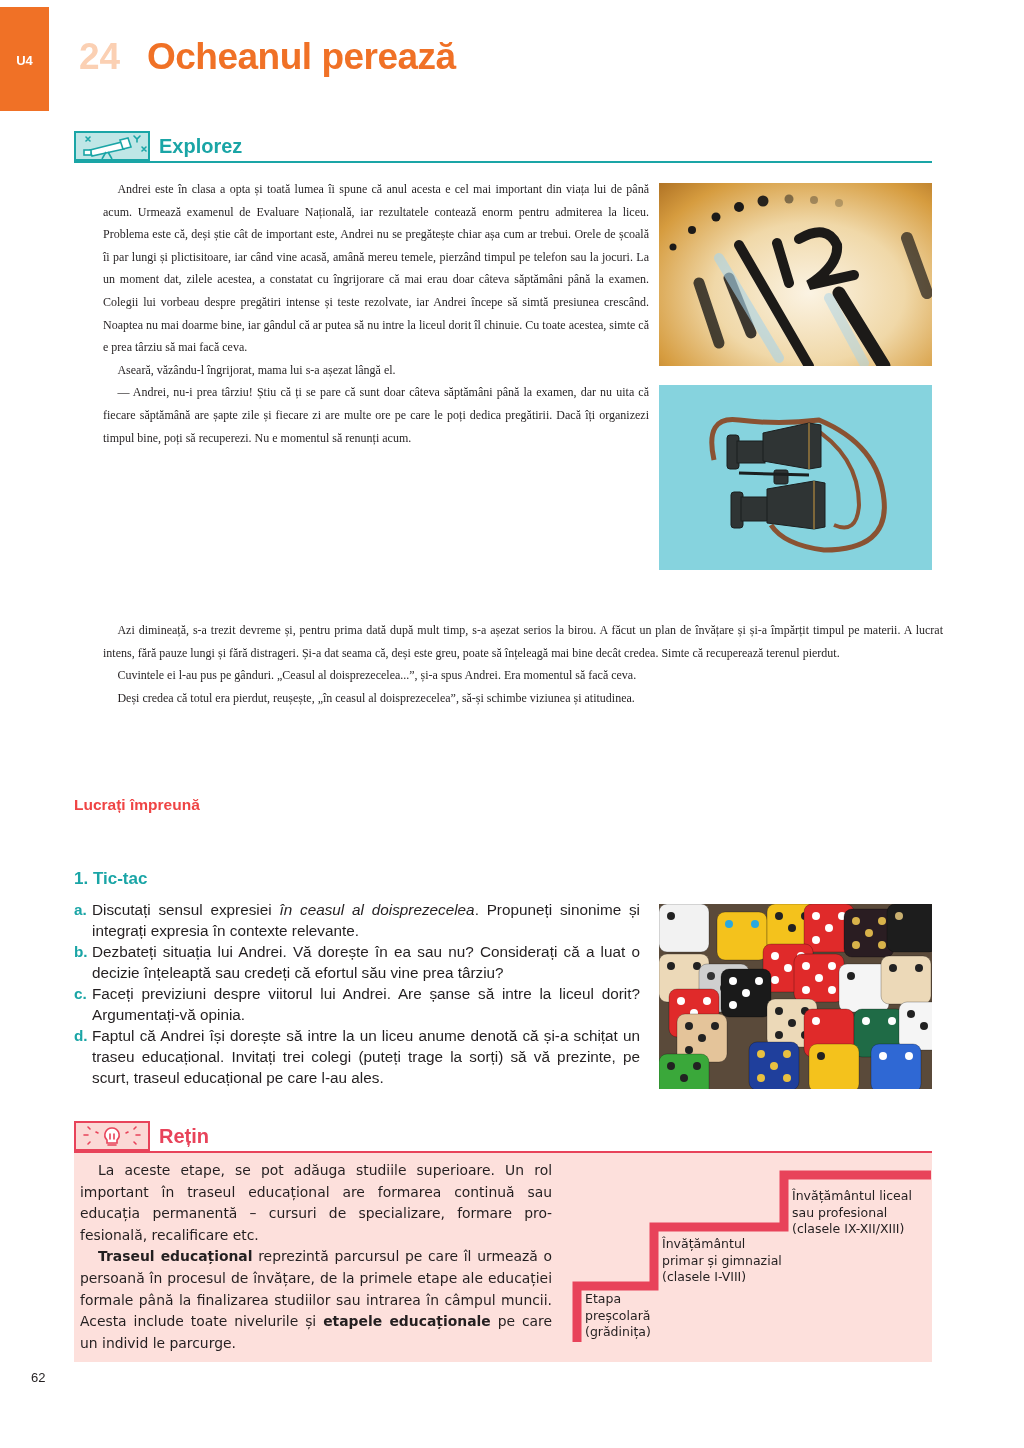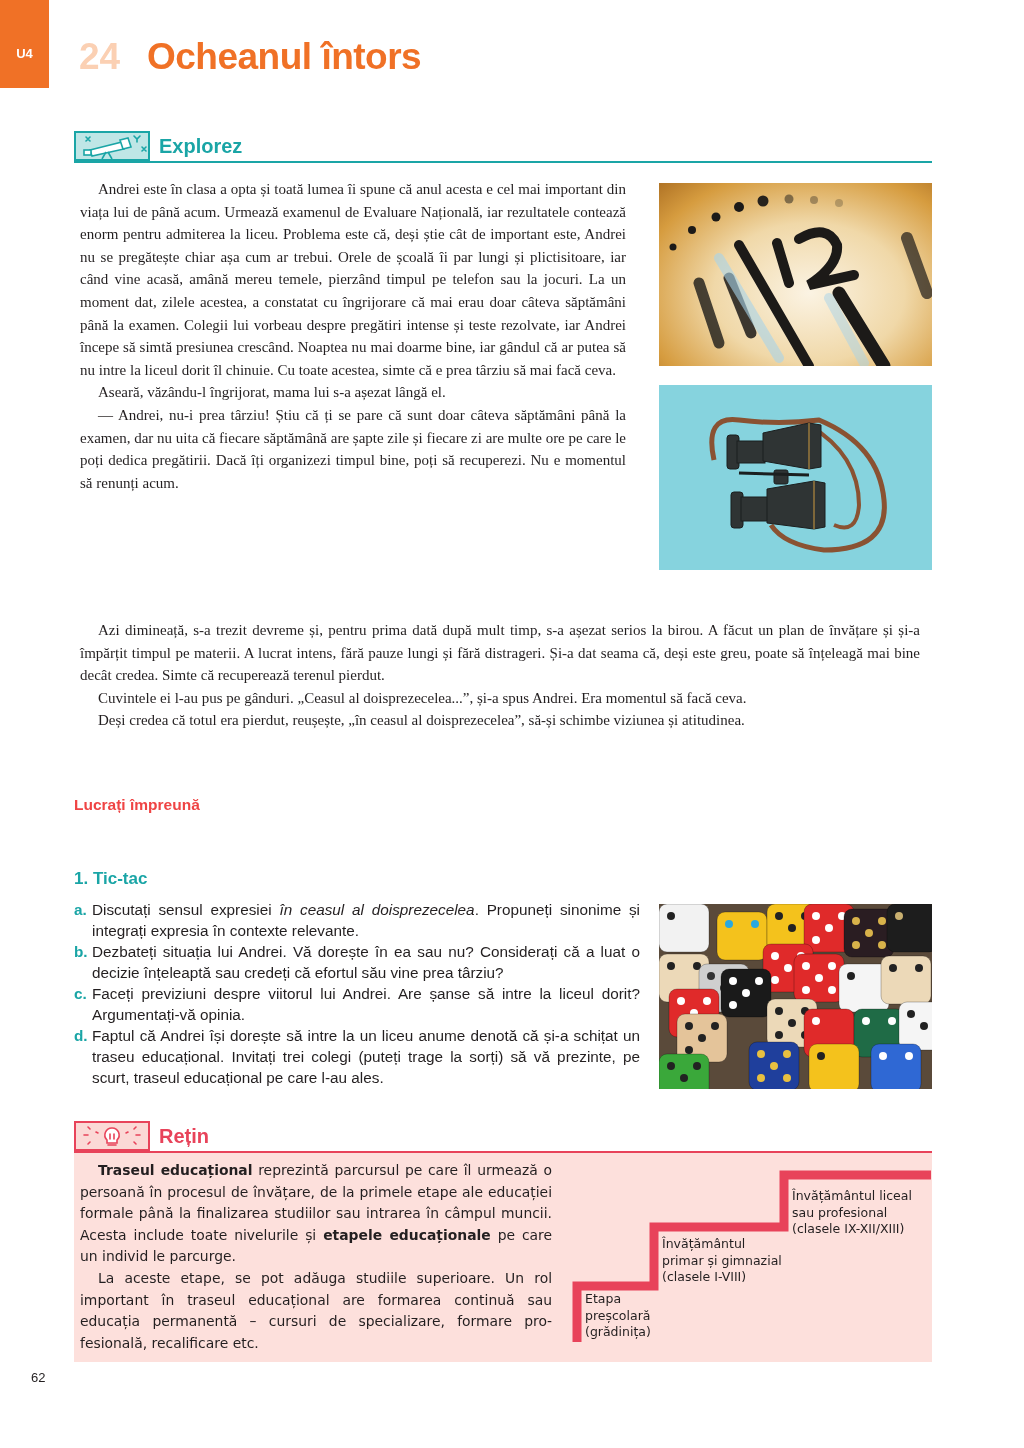--- a/index.html
+++ b/index.html
@@ -1,35 +1,35 @@
 <!DOCTYPE html>
 <html><head>
   <meta charset="utf-8">
   <style>
     * { box-sizing: border-box; margin: 0; padding: 0; }
     html, body { width: 1024px; height: 1448px; background: #ffffff; overflow: hidden; }
     body { position: relative; font-family: "Liberation Serif", serif; color: #231f20; }
 
-    .unit-tab { position: absolute; left: 0; top: 0; width: 49px; height: 88px; background: #f07126; }
+    .unit-tab { position: absolute; left: 0; top: 7px; width: 49px; height: 104px; background: #f07126; }
     .unit-tab span { position: absolute; left: 0; width: 49px; top: 46px; text-align: center; color: #fff; font-family: "Liberation Sans", sans-serif; font-weight: bold; font-size: 13px; }
 
     .lesson-num { position: absolute; left: 79px; top: 36px; font-family: "Liberation Sans", sans-serif; font-weight: bold; font-size: 37px; color: #fbd0b3; letter-spacing: 0px; }
     .lesson-title { position: absolute; left: 147px; top: 36px; font-family: "Liberation Sans", sans-serif; font-weight: bold; font-size: 37px; color: #f07126; letter-spacing: -0.5px; }
 
     .sec-head { position: absolute; left: 74px; height: 32px; right: 92px; text-decoration: underline; }
     .sec-icon { position: absolute; left: 0; top: 0; width: 76px; height: 30px; }
     .sec-label { position: absolute; left: 85px; top: 4px; font-family: "Liberation Sans", sans-serif; font-weight: bold; font-size: 20px; }
     .sec-line { position: absolute; left: 0; right: 0; bottom: 0; height: 2px; }
 
     .explore { top: 131px; }
     .explore .sec-label { color: #1aa5a6; }
     .explore .sec-line { background: #1aa5a6; }
     .explore .sec-icon { background: #bfe6e6; border: 2px solid #1aa5a6; }
 
-    .story { position: absolute; left: 80px; font-size: 15px; line-height: 22.6px; text-align: justify; color: #231f20; }
+    .story { position: absolute; left: 103px; font-size: 12px; line-height: 22.6px; text-align: justify; color: #231f20; }
     .story p { text-indent: 0; }
     .story .ind { text-indent: 1.2em; }
     .story-narrow { top: 178px; width: 546px; }
     .story-wide { top: 619px; width: 840px; }
 
     .photo { position: absolute; overflow: hidden; }
     .clock { left: 659px; top: 183px; width: 273px; height: 183px; background: radial-gradient(ellipse at 55% 60%, #fbf3e3 0%, #f0d8a8 45%, #d69c3f 80%, #b07325 100%); }
     .binoculars { left: 659px; top: 385px; width: 273px; height: 185px; background: #86d3de; }
     .dice { left: 659px; top: 904px; width: 273px; height: 185px; background: #5a4a3a; }
 
@@ -54,21 +54,21 @@
 
     .page-num { position: absolute; left: 31px; top: 1370px; font-family: "Liberation Sans", sans-serif; font-size: 13px; color: #231f20; }
   </style>
 </head>
 <body>
 
 <div class="unit-tab">
   <span>U4</span>
 </div>
 <div class="lesson-num">24</div>
-<div class="lesson-title">Ocheanul întors</div>
+<div class="lesson-title">Ocheanul perează</div>
 
 <div class="sec-head explore">
   <div class="sec-icon">
     <svg width="72" height="26" viewBox="0 0 72 26">
       <g stroke="#1aa5a6" stroke-width="1.6" fill="none" stroke-linecap="round">
         <path d="M10 4 l2 2 M14 4 l-2 2 M10 8 l2 -2 M14 8 l-2 -2"></path>
         <path d="M58 3 l3 3 l3 -3 M61 6 v3"></path>
         <path d="M66 14 l2 2 M70 14 l-2 2 M66 18 l2 -2 M70 18 l-2 -2"></path>
       </g>
       <g fill="#ffffff" stroke="#1aa5a6" stroke-width="1.6">
@@ -316,22 +316,22 @@
       </g>
     </svg>
   </div>
   <div class="sec-label">Rețin</div>
   <div class="sec-line"></div>
 </div>
 
 <div class="retin-box"></div>
 
 <div class="retin-text">
+  <p>La aceste etape, se pot adăuga studiile superioare. Un rol important în traseul educațional are formarea continuă sau educația permanentă – cursuri de specializare, formare pro­fesională, recalificare etc.</p>
   <p><b>Traseul educațional</b><span> reprezintă parcursul pe care îl urmează o persoană în procesul de învățare, de la primele etape ale educației formale până la finalizarea studiilor sau intrarea în câmpul muncii. Acesta include toate nivelurile și </span><b>etapele educaționale</b><span> pe care un individ le parcurge.</span></p>
-  <p>La aceste etape, se pot adăuga studiile superioare. Un rol important în traseul educațional are formarea continuă sau educația permanentă – cursuri de specializare, formare pro­fesională, recalificare etc.</p>
 </div>
 
 <div class="stairs">
   <svg width="375" height="210" viewBox="0 0 375 210">
     <path d="M12 182 L12 126 L89 126 L89 67 L219 67 L219 15 L366 15" stroke="#e8435a" stroke-width="9" fill="none"></path>
   </svg>
   <div class="stair-label" style="left:20px; top:131px;">
     <div>Etapa</div>
     <div>preșcolară</div>
     <div>(grădinița)</div>

